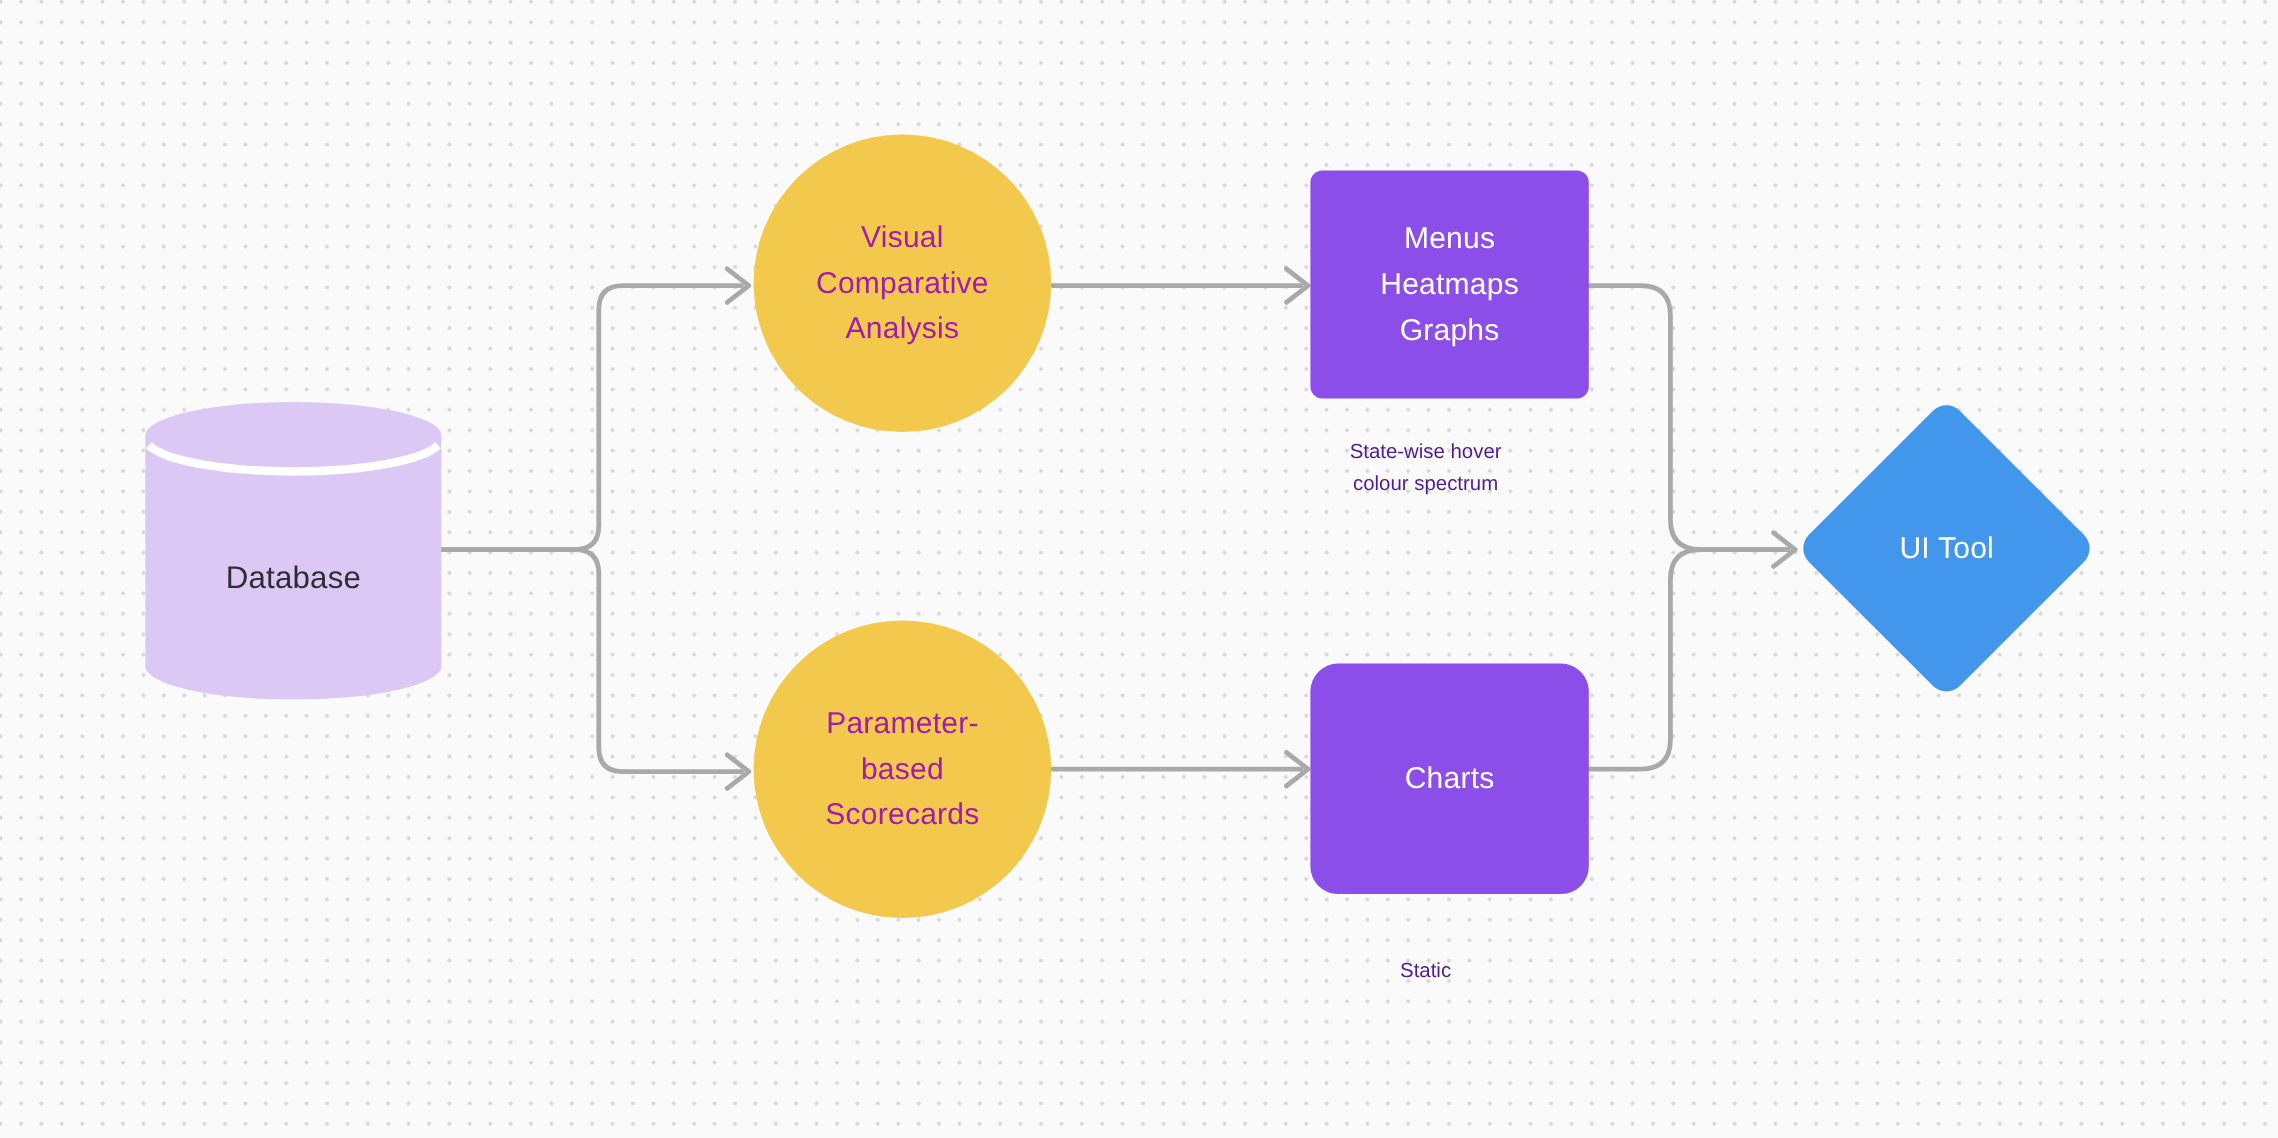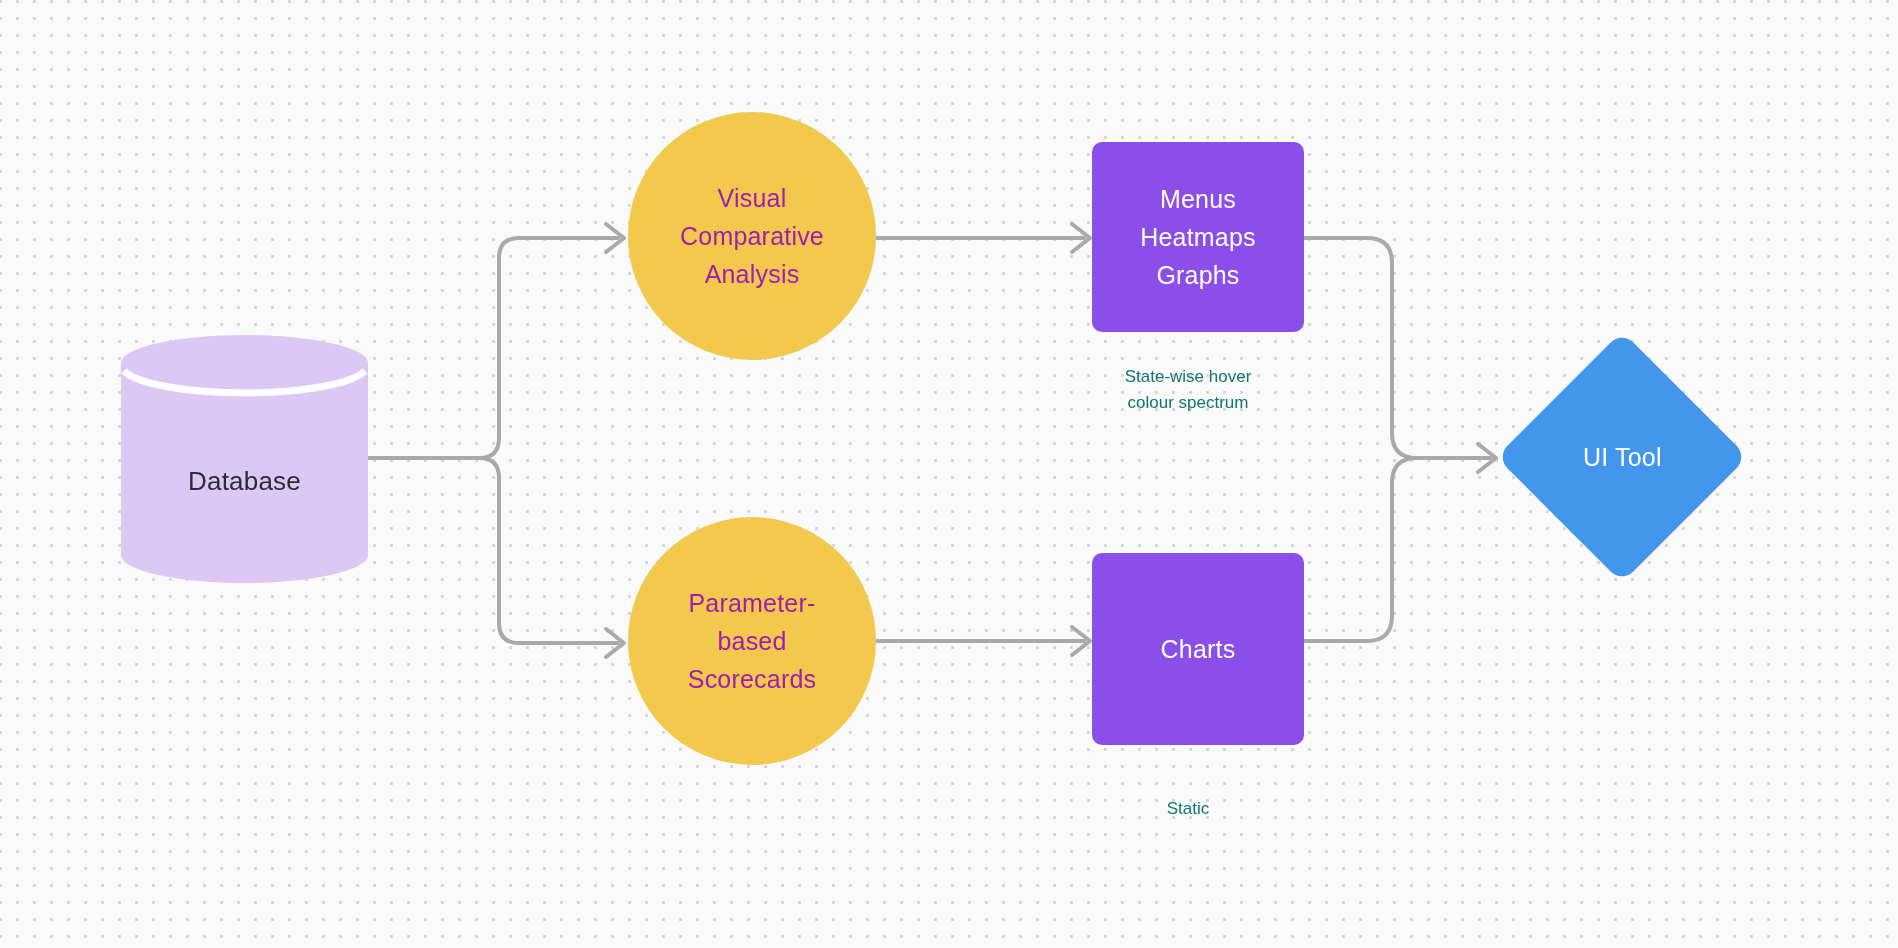--- a/index.html
+++ b/index.html
@@ -37,42 +37,42 @@
   
   .circle-node {
     width: 248px; height: 248px;
     border-radius: 50%;
     color: #a21caf;
   }
   #circle-analysis   { left: 628px; top: 112px; }
   #circle-scorecards { left: 628px; top: 517px; }
   
   .rect-node {
-    width: 212px; height: 190px;
+    width: 232px; height: 190px;
     border-radius: 10px;
     color: #FFFFFF;
   }
   #rect-menus  { left: 1092px; top: 142px; }
-  #rect-charts { left: 1092px; top: 553px; height: 192px; }
+  #rect-charts { left: 1092px; top: 553px; height: 192px; border-radius: 23px; }
   
   #diamond-uitool {
     left: 1533px; top: 368px;
     width: 178px; height: 178px;
     border-radius: 16px;
     transform: rotate(45deg);
     color: #FFFFFF;
   }
   #diamond-uitool .label { transform: rotate(-45deg); }
   
   .caption {
     position: absolute;
     width: 216px; left: 1080px;
     text-align: center;
     font-size: 17px; line-height: 26px;
-    color: #0f766e;
+    color: #4c1d95;
     white-space: pre-line;
   }
   #caption-menus  { top: 364px; }
   #caption-charts { top: 796px; }
   
   #connectors {
     position: absolute; left: 0; top: 0;
     pointer-events: none;
   }
   #connectors path {

